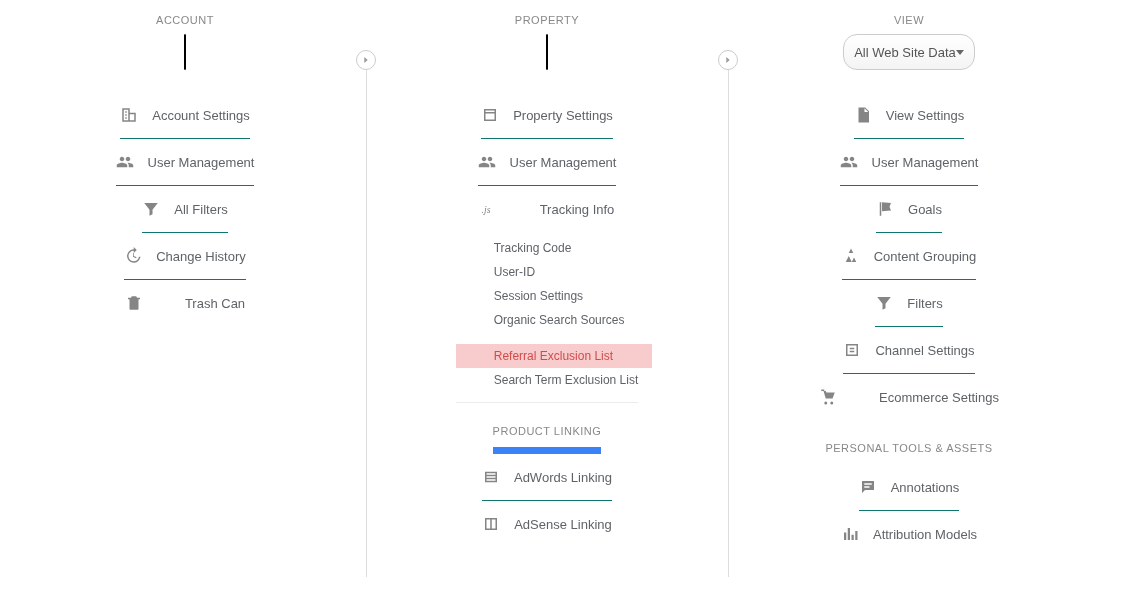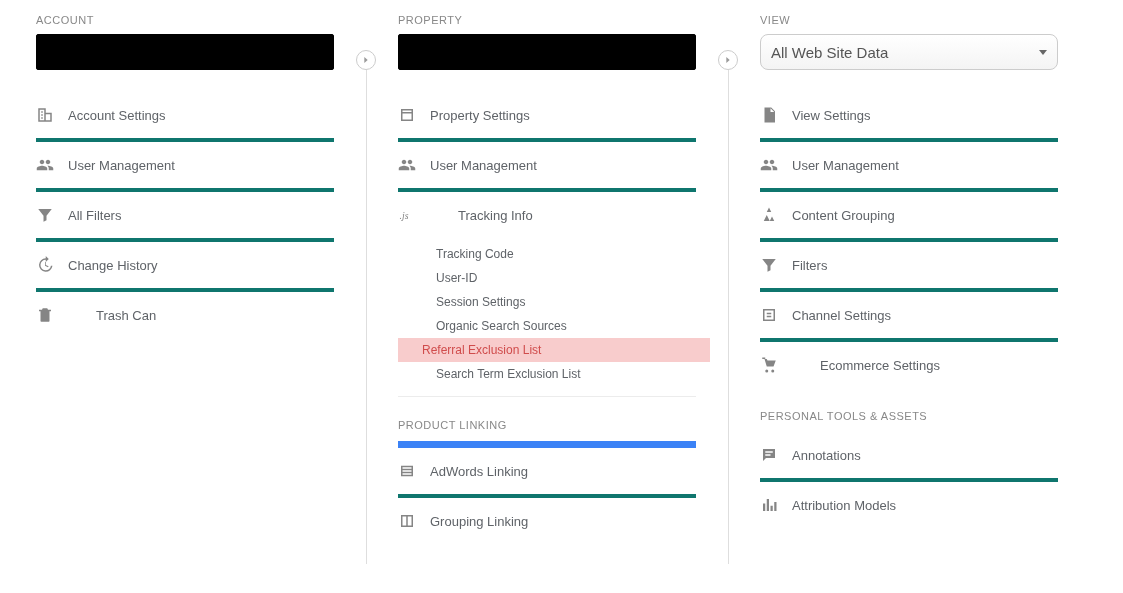--- a/index.html
+++ b/index.html
@@ -15,20 +15,21 @@
     display: flex;
     padding: 14px 20px 20px 36px;
     gap: 0;
     align-items: flex-start;
     box-sizing: border-box;
   }
   .col {
     display: flex;
     flex-direction: column;
     width: 298px;
+    align-items: center;
   }
   .arrow-holder {
     width: 64px;
     display: flex;
     justify-content: center;
     align-items: flex-start;
     padding-top: 36px;
   }
   .arrow-circle {
     width: 18px;
@@ -65,42 +66,42 @@
     background: #000;
     border: 1px solid #000;
     box-sizing: border-box;
     margin-bottom: 22px;
     border-radius: 2px;
   }
   .selector-drop {
     height: 34px;
     background: linear-gradient(#fff, #f4f4f4);
     border: 1px solid #ccc;
-    border-radius: 8px;
+    border-radius: 14px;
     display: flex;
     align-items: center;
     justify-content: space-between;
     padding: 0 10px;
     margin-bottom: 22px;
     color: #555;
-    font-size: 15px;
+    font-size: 13px;
     cursor: pointer;
   }
   .selector-drop .caret {
     width: 0;
     height: 0;
     border-left: 4px solid transparent;
     border-right: 4px solid transparent;
     border-top: 5px solid #666;
   }
   .menu-item {
     display: flex;
     align-items: center;
     height: 46px;
-    border-bottom: 4px solid #0f766e;
+    border-bottom: 1px solid #0f766e;
     cursor: pointer;
     color: #5f6368;
   }
   .menu-item:last-of-type {
     border-bottom: none;
   }
   .menu-item .ic {
     width: 32px;
     display: flex;
     align-items: center;
@@ -138,23 +139,24 @@
     align-items: center;
     font-size: 12px;
     color: #5f6368;
     cursor: pointer;
     padding-left: 4px;
   }
   .sub-item.highlight {
     background: #f8cccc;
     color: #d04c4c;
     margin-left: -34px;
-    padding-left: 24px;
+    padding-left: 38px;
     margin-right: -14px;
     padding-right: 14px;
+    margin-top: 12px;
   }
   .no-bottom {
     border-bottom: none !important;
     gap: 28px;
   }
 </style>
 </head>
 <body>
 
 <div class="wrap">
@@ -273,21 +275,21 @@
           </svg>
       </span>
       <span class="txt">AdWords Linking</span>
     </div>
     <div class="menu-item">
       <span class="ic">
         <svg viewBox="0 0 24 24">
             <path d="M4 4h16v16H4V4zm2 2v12h5V6H6zm7 0v12h5V6h-5z"></path>
           </svg>
       </span>
-      <span class="txt">Grouping Linking</span>
+      <span class="txt">AdSense Linking</span>
     </div>
   </div>
 
   <div class="arrow-holder">
     <div class="arrow-circle">
       <svg viewBox="0 0 24 24">
           <path d="M8 5l8 7-8 7z"></path>
         </svg>
       <div class="vline"></div>
     </div>
@@ -312,20 +314,28 @@
       <span class="ic">
         <svg viewBox="0 0 24 24">
             <path d="M16 11c1.7 0 3-1.3 3-3s-1.3-3-3-3-3 1.3-3 3 1.3 3 3 3zM8 11c1.7 0 3-1.3 3-3S9.7 5 8 5 5 6.3 5 8s1.3 3 3 3zm0 2c-2.3 0-7 1.2-7 3.5V19h14v-2.5C15 14.2 10.3 13 8 13zm8 0c-.3 0-.6 0-.9.1 1.2.9 1.9 2 1.9 3.4V19h6v-2.5c0-2.3-4.7-3.5-7-3.5z"></path>
           </svg>
       </span>
       <span class="txt">User Management</span>
     </div>
     <div class="menu-item">
       <span class="ic">
         <svg viewBox="0 0 24 24">
+            <path d="M5 3h2v18H5V3zm3 0l12 1-2 5 2 5-12 1V3z"></path>
+          </svg>
+      </span>
+      <span class="txt">Goals</span>
+    </div>
+    <div class="menu-item">
+      <span class="ic">
+        <svg viewBox="0 0 24 24">
             <path d="M12 2l3 6h-6l3-6zM5 20l4-8 4 8H5zm8 0l3-6 3 6h-6z"></path>
           </svg>
       </span>
       <span class="txt">Content Grouping</span>
     </div>
     <div class="menu-item">
       <span class="ic">
         <svg viewBox="0 0 24 24">
             <path d="M3 4h18l-7 9v6l-4 2v-8L3 4z"></path>
           </svg>

